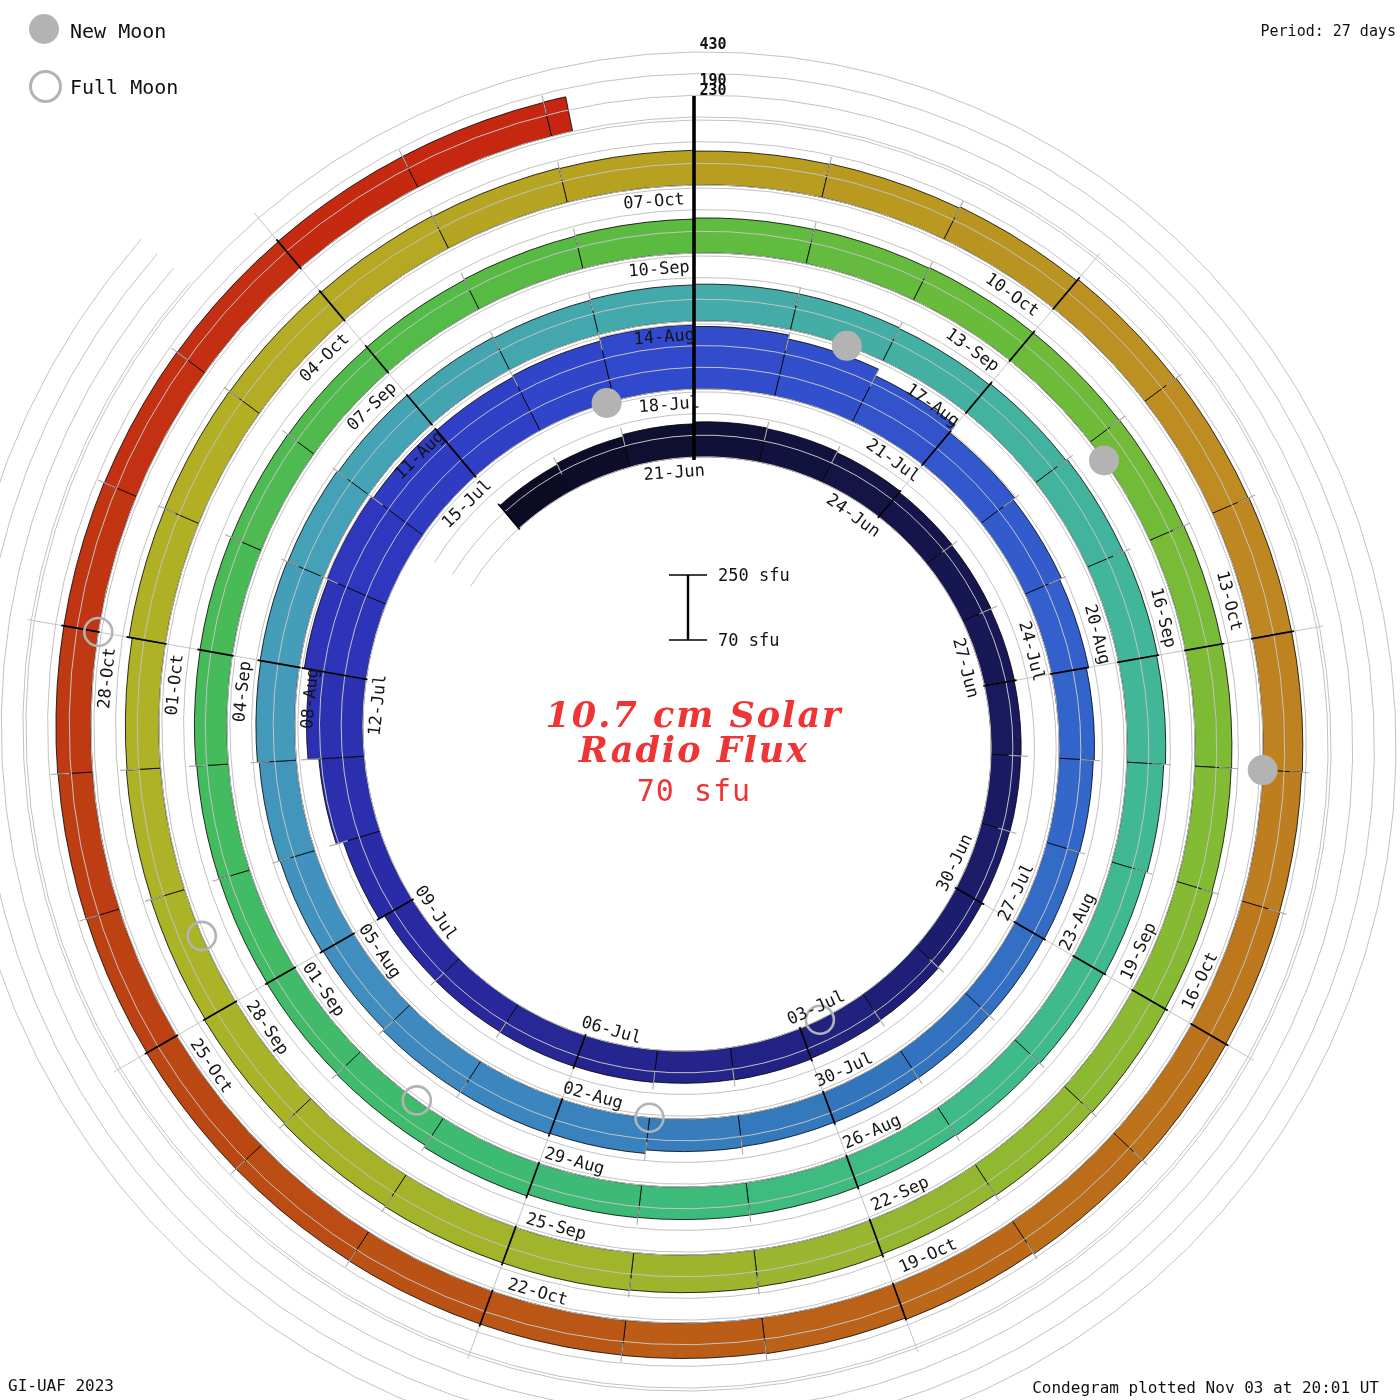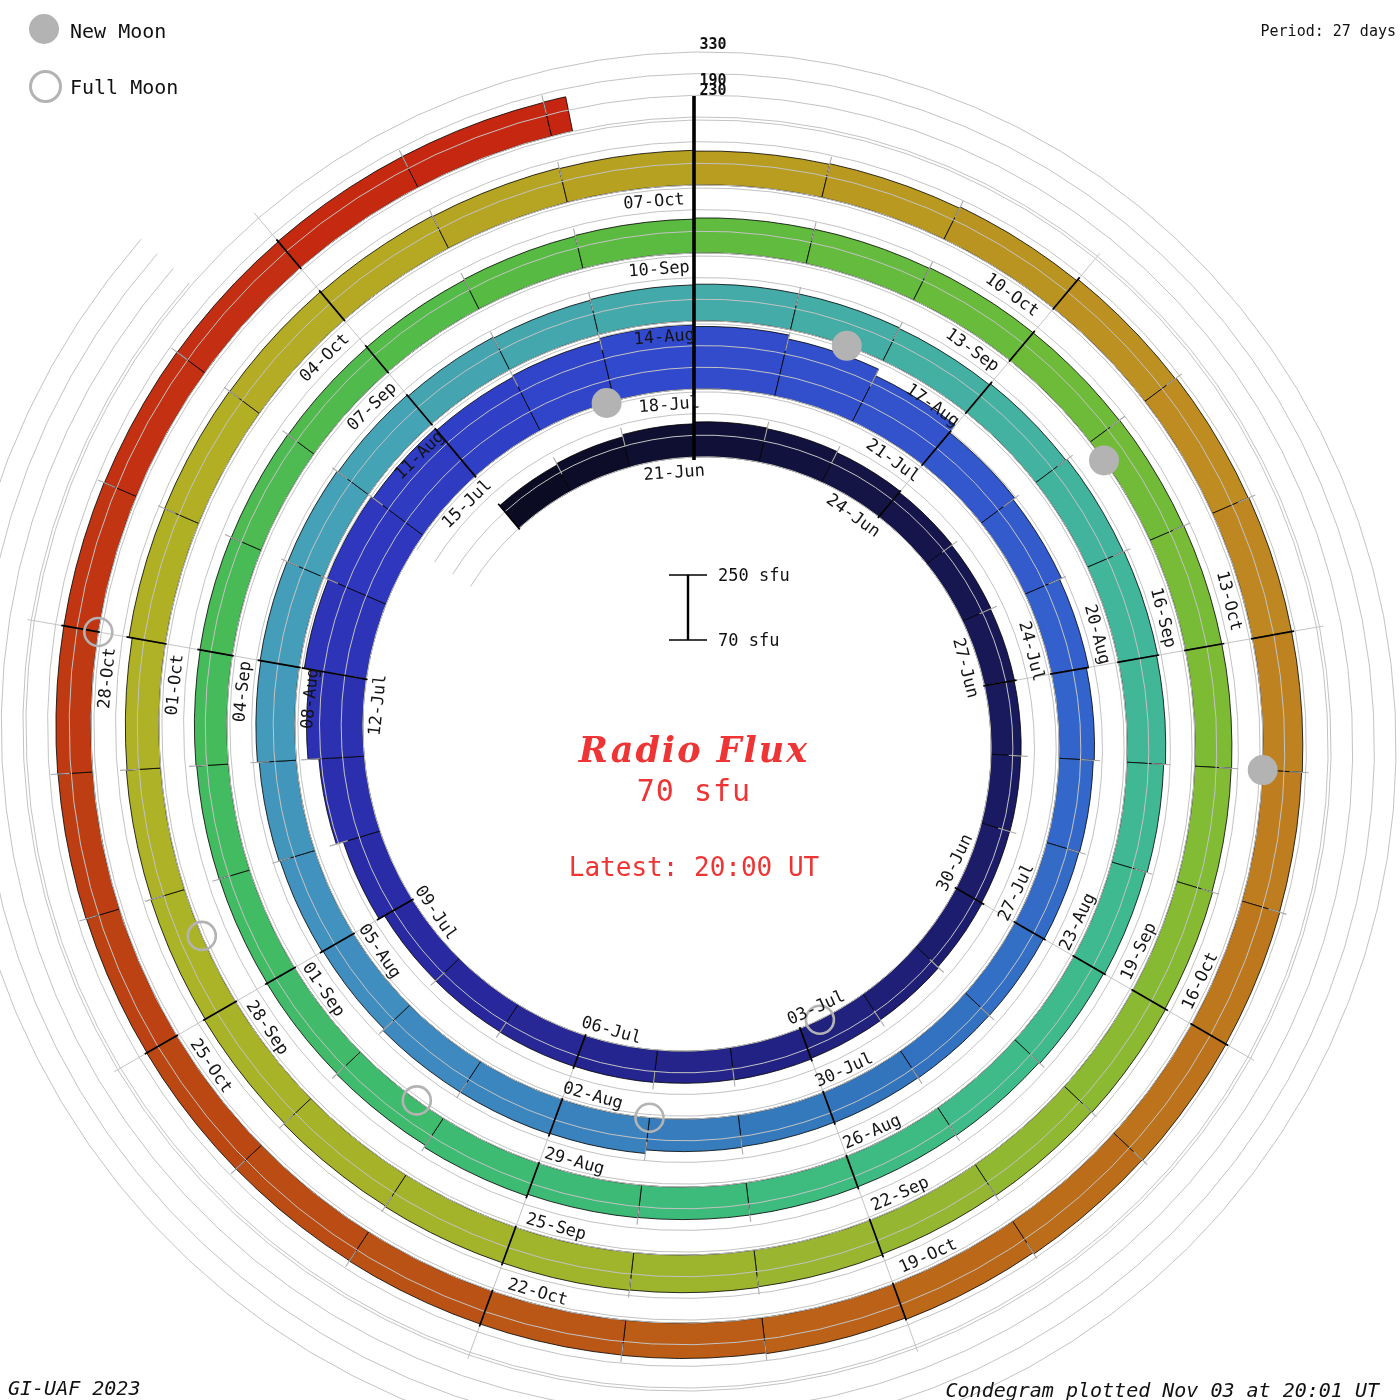--- a/index.html
+++ b/index.html
@@ -6,21 +6,21 @@
   .canvas{position:relative;width:1400px;height:1400px;background:#ffffff;overflow:hidden;
           font-family:"DejaVu Sans Mono","Liberation Mono",monospace;color:#111;}
   .abs{position:absolute;white-space:nowrap;}
   svg{position:absolute;left:0;top:0;}
   .legend-circle{position:absolute;width:30px;height:30px;border-radius:50%;}
   .legend-circle.filled{background:#b3b3b3;}
   .legend-circle.open{border:3px solid #b3b3b3;width:27px;height:27px;}
   .legend-label{font-size:20px;}
   .period{font-size:15px;}
   .gridval{font-size:15px;font-weight:bold;width:120px;text-align:center;}
-  .credit{font-size:20px;font-style:italic;}
+  .credit{font-size:16px;}
   .center-red{left:294px;width:800px;text-align:center;color:#ee3434;}
   .title-line{font-family:"DejaVu Serif","Liberation Serif",serif;font-style:italic;font-weight:bold;
               font-size:35px;letter-spacing:2px;}
   .big-sfu{font-size:30px;letter-spacing:1px;}
   .latest-line{font-size:26px;}
 </style>
 </head>
 <body>
 
 <div class="canvas">
@@ -394,23 +394,23 @@
       </g>
     </svg>
 
   <div class="legend-circle filled abs" style="left:29px;top:14px;"></div>
   <div class="legend-label abs" style="left:70px;top:19px;">New Moon</div>
   <div class="legend-circle open abs" style="left:29px;top:70px;"></div>
   <div class="legend-label abs" style="left:70px;top:75px;">Full Moon</div>
 
   <div class="period abs" style="right:4px;top:22px;text-align:center;">Period: 27 days</div>
 
-  <div class="gridval abs" style="left:653px;top:35px;">330</div>
+  <div class="gridval abs" style="left:653px;top:35px;">430</div>
   <div class="gridval abs" style="left:653px;top:71px;">190</div>
   <div class="gridval abs" style="left:653px;top:81px;">230</div>
 
+  <div class="center-red title-line abs" style="top:694px;">10.7 cm Solar</div>
   <div class="center-red title-line abs" style="top:729px;">Radio Flux</div>
   <div class="center-red big-sfu abs" style="top:773px;">70 sfu</div>
-  <div class="center-red latest-line abs" style="top:852px;">Latest: 20:00 UT</div>
 
   <div class="credit abs" style="left:8px;top:1376px;">GI-UAF 2023</div>
   <div class="credit abs" style="right:21px;top:1378px;">Condegram plotted Nov 03 at 20:01 UT</div>
 </div>
 
 </body></html>

